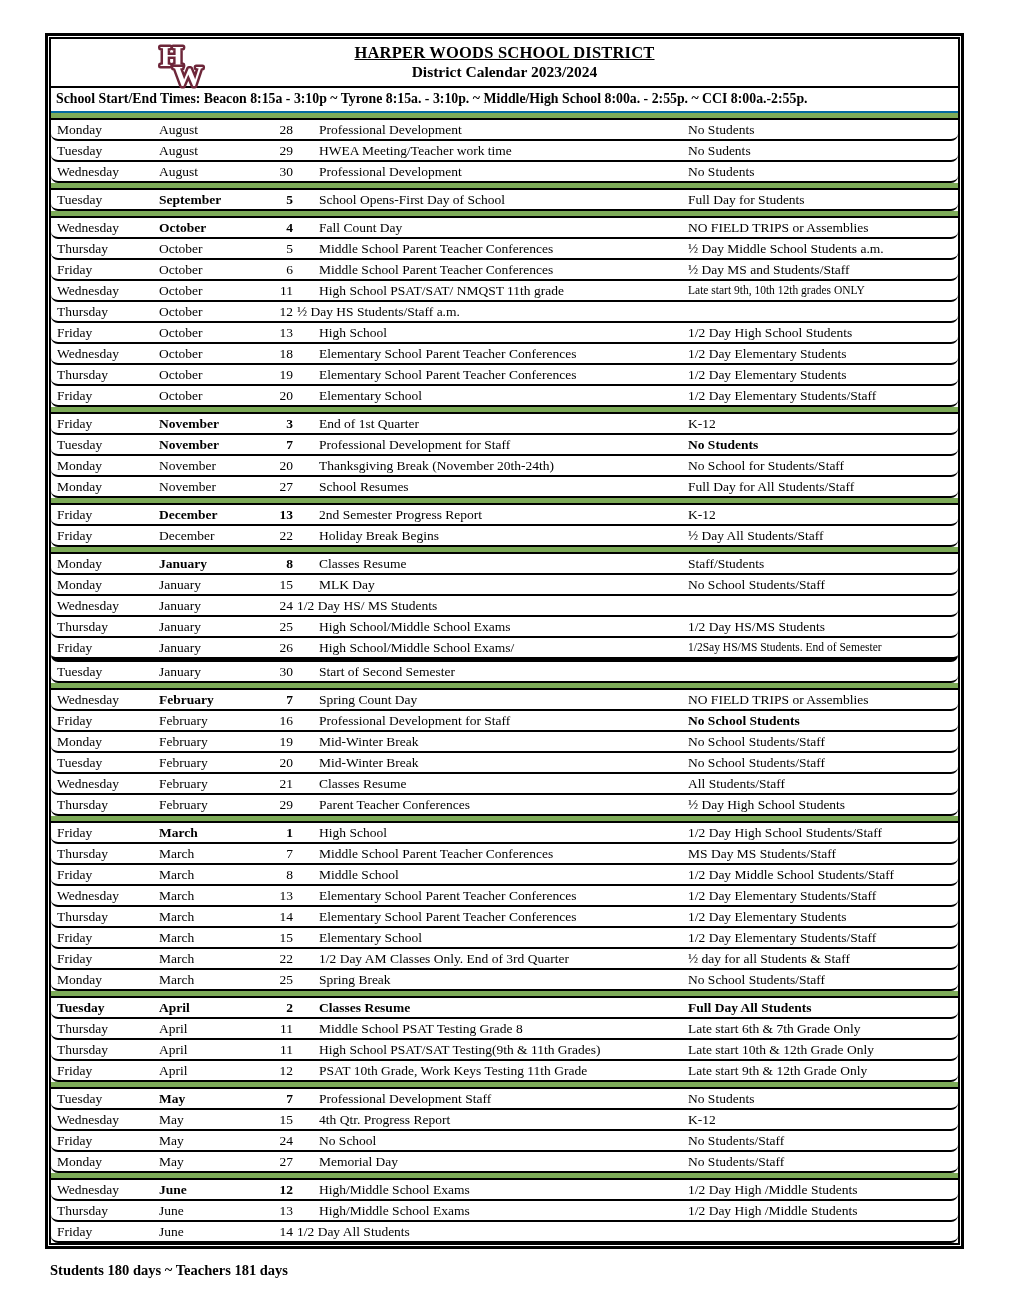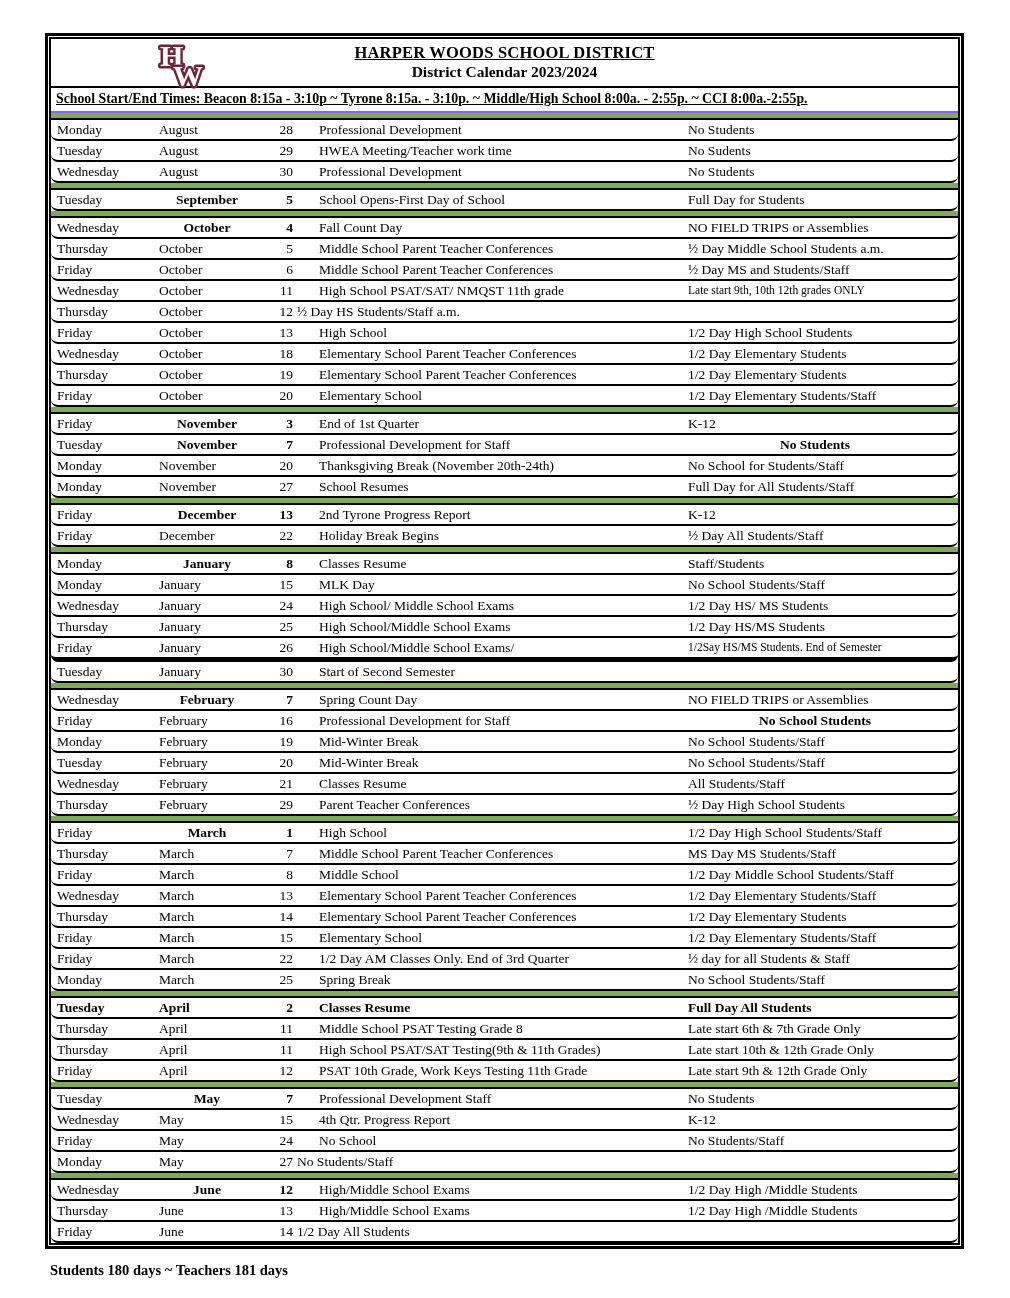--- a/index.html
+++ b/index.html
@@ -11,32 +11,32 @@
     position:absolute; left:45px; top:33px; width:919px;
     border:3px solid #000; background:#fff; box-sizing:border-box;
   }
   .table-inner { border:2px solid #000; margin:1px; }
 
   .head { position:relative; text-align:center; padding:4px 0 5px; border-bottom:2px solid #000; }
   .logo { position:absolute; left:105px; top:0; width:54px; height:52px; }
   .title { font-weight:bold; font-size:16.5px; letter-spacing:.2px;text-decoration:underline; }
   .subtitle { font-weight:bold; font-size:15.5px; }
 
-  .times { font-weight:bold; font-size:13.8px; padding:3px 4px 4px 5px; border-bottom:2px solid #8b5cf6; white-space:nowrap;text-decoration:underline; }
+  .times { font-weight:bold; font-size:13.8px; padding:3px 4px 4px 5px; border-bottom:2px solid #0369a1; white-space:nowrap; }
 
   .bar { height:5px; border-bottom:2px solid #000; }
 
   .row {
     display:flex; align-items:center; min-height:19px;
     font-size:13.5px; line-height:1.12; border-bottom:2px solid #000;border-radius:7px;
   }
   .row.thick { border-bottom-width:5px; }
   .row.rbold .c { font-weight:bold; }
   .c { padding:1px 2px; box-sizing:border-box; }
-  .c.b { font-weight:bold;text-align:center; }
+  .c.b { font-weight:bold; }
   .c.day   { width:106px; padding-left:6px; }
   .c.month { width:100px; }
   .c.date  { width:38px; text-align:right; }
   .c.event { flex:1; padding-left:24px; padding-right:6px; }
   .c.note  { width:272px; padding-right:16px; }
   .c.note.small { font-size:11.5px; }
 
   .footer { position:absolute; left:50px; top:1262px; font-weight:bold; font-size:14.5px; }
 </style>
 </head>
@@ -180,21 +180,21 @@
             <span class="c month">November</span>
             <span class="c date">27</span>
             <span class="c event">School Resumes</span>
             <span class="c note">Full Day for All Students/Staff</span>
           </div>
           <div class="bar" style="background: rgb(125, 171, 88);"></div>
           <div class="row">
             <span class="c day">Friday</span>
             <span class="c month b">December</span>
             <span class="c date b">13</span>
-            <span class="c event">2nd Tyrone Progress Report</span>
+            <span class="c event">2nd Semester Progress Report</span>
             <span class="c note">K-12</span>
           </div>
           <div class="row">
             <span class="c day">Friday</span>
             <span class="c month">December</span>
             <span class="c date">22</span>
             <span class="c event">Holiday Break Begins</span>
             <span class="c note"> ½ Day All Students/Staff</span>
           </div>
           <div class="bar" style="background: rgb(125, 171, 88);"></div>
@@ -209,21 +209,20 @@
             <span class="c day">Monday</span>
             <span class="c month">January</span>
             <span class="c date">15</span>
             <span class="c event">MLK Day</span>
             <span class="c note">No School Students/Staff</span>
           </div>
           <div class="row">
             <span class="c day">Wednesday</span>
             <span class="c month">January</span>
             <span class="c date">24</span>
-            <span class="c event">High School/ Middle School Exams</span>
             <span class="c note">1/2 Day HS/ MS Students</span>
           </div>
           <div class="row">
             <span class="c day">Thursday</span>
             <span class="c month">January</span>
             <span class="c date">25</span>
             <span class="c event">High School/Middle School Exams</span>
             <span class="c note">1/2 Day HS/MS Students</span>
           </div>
           <div class="row thick">
@@ -388,20 +387,21 @@
             <span class="c day">Friday</span>
             <span class="c month">May</span>
             <span class="c date">24</span>
             <span class="c event">No School</span>
             <span class="c note">No Students/Staff</span>
           </div>
           <div class="row">
             <span class="c day">Monday</span>
             <span class="c month">May</span>
             <span class="c date">27</span>
+            <span class="c event">Memorial Day</span>
             <span class="c note">No Students/Staff</span>
           </div>
           <div class="bar" style="background: rgb(125, 171, 88);"></div>
           <div class="row">
             <span class="c day">Wednesday</span>
             <span class="c month b">June</span>
             <span class="c date b">12</span>
             <span class="c event">High/Middle School Exams</span>
             <span class="c note">1/2 Day High /Middle Students</span>
           </div>

